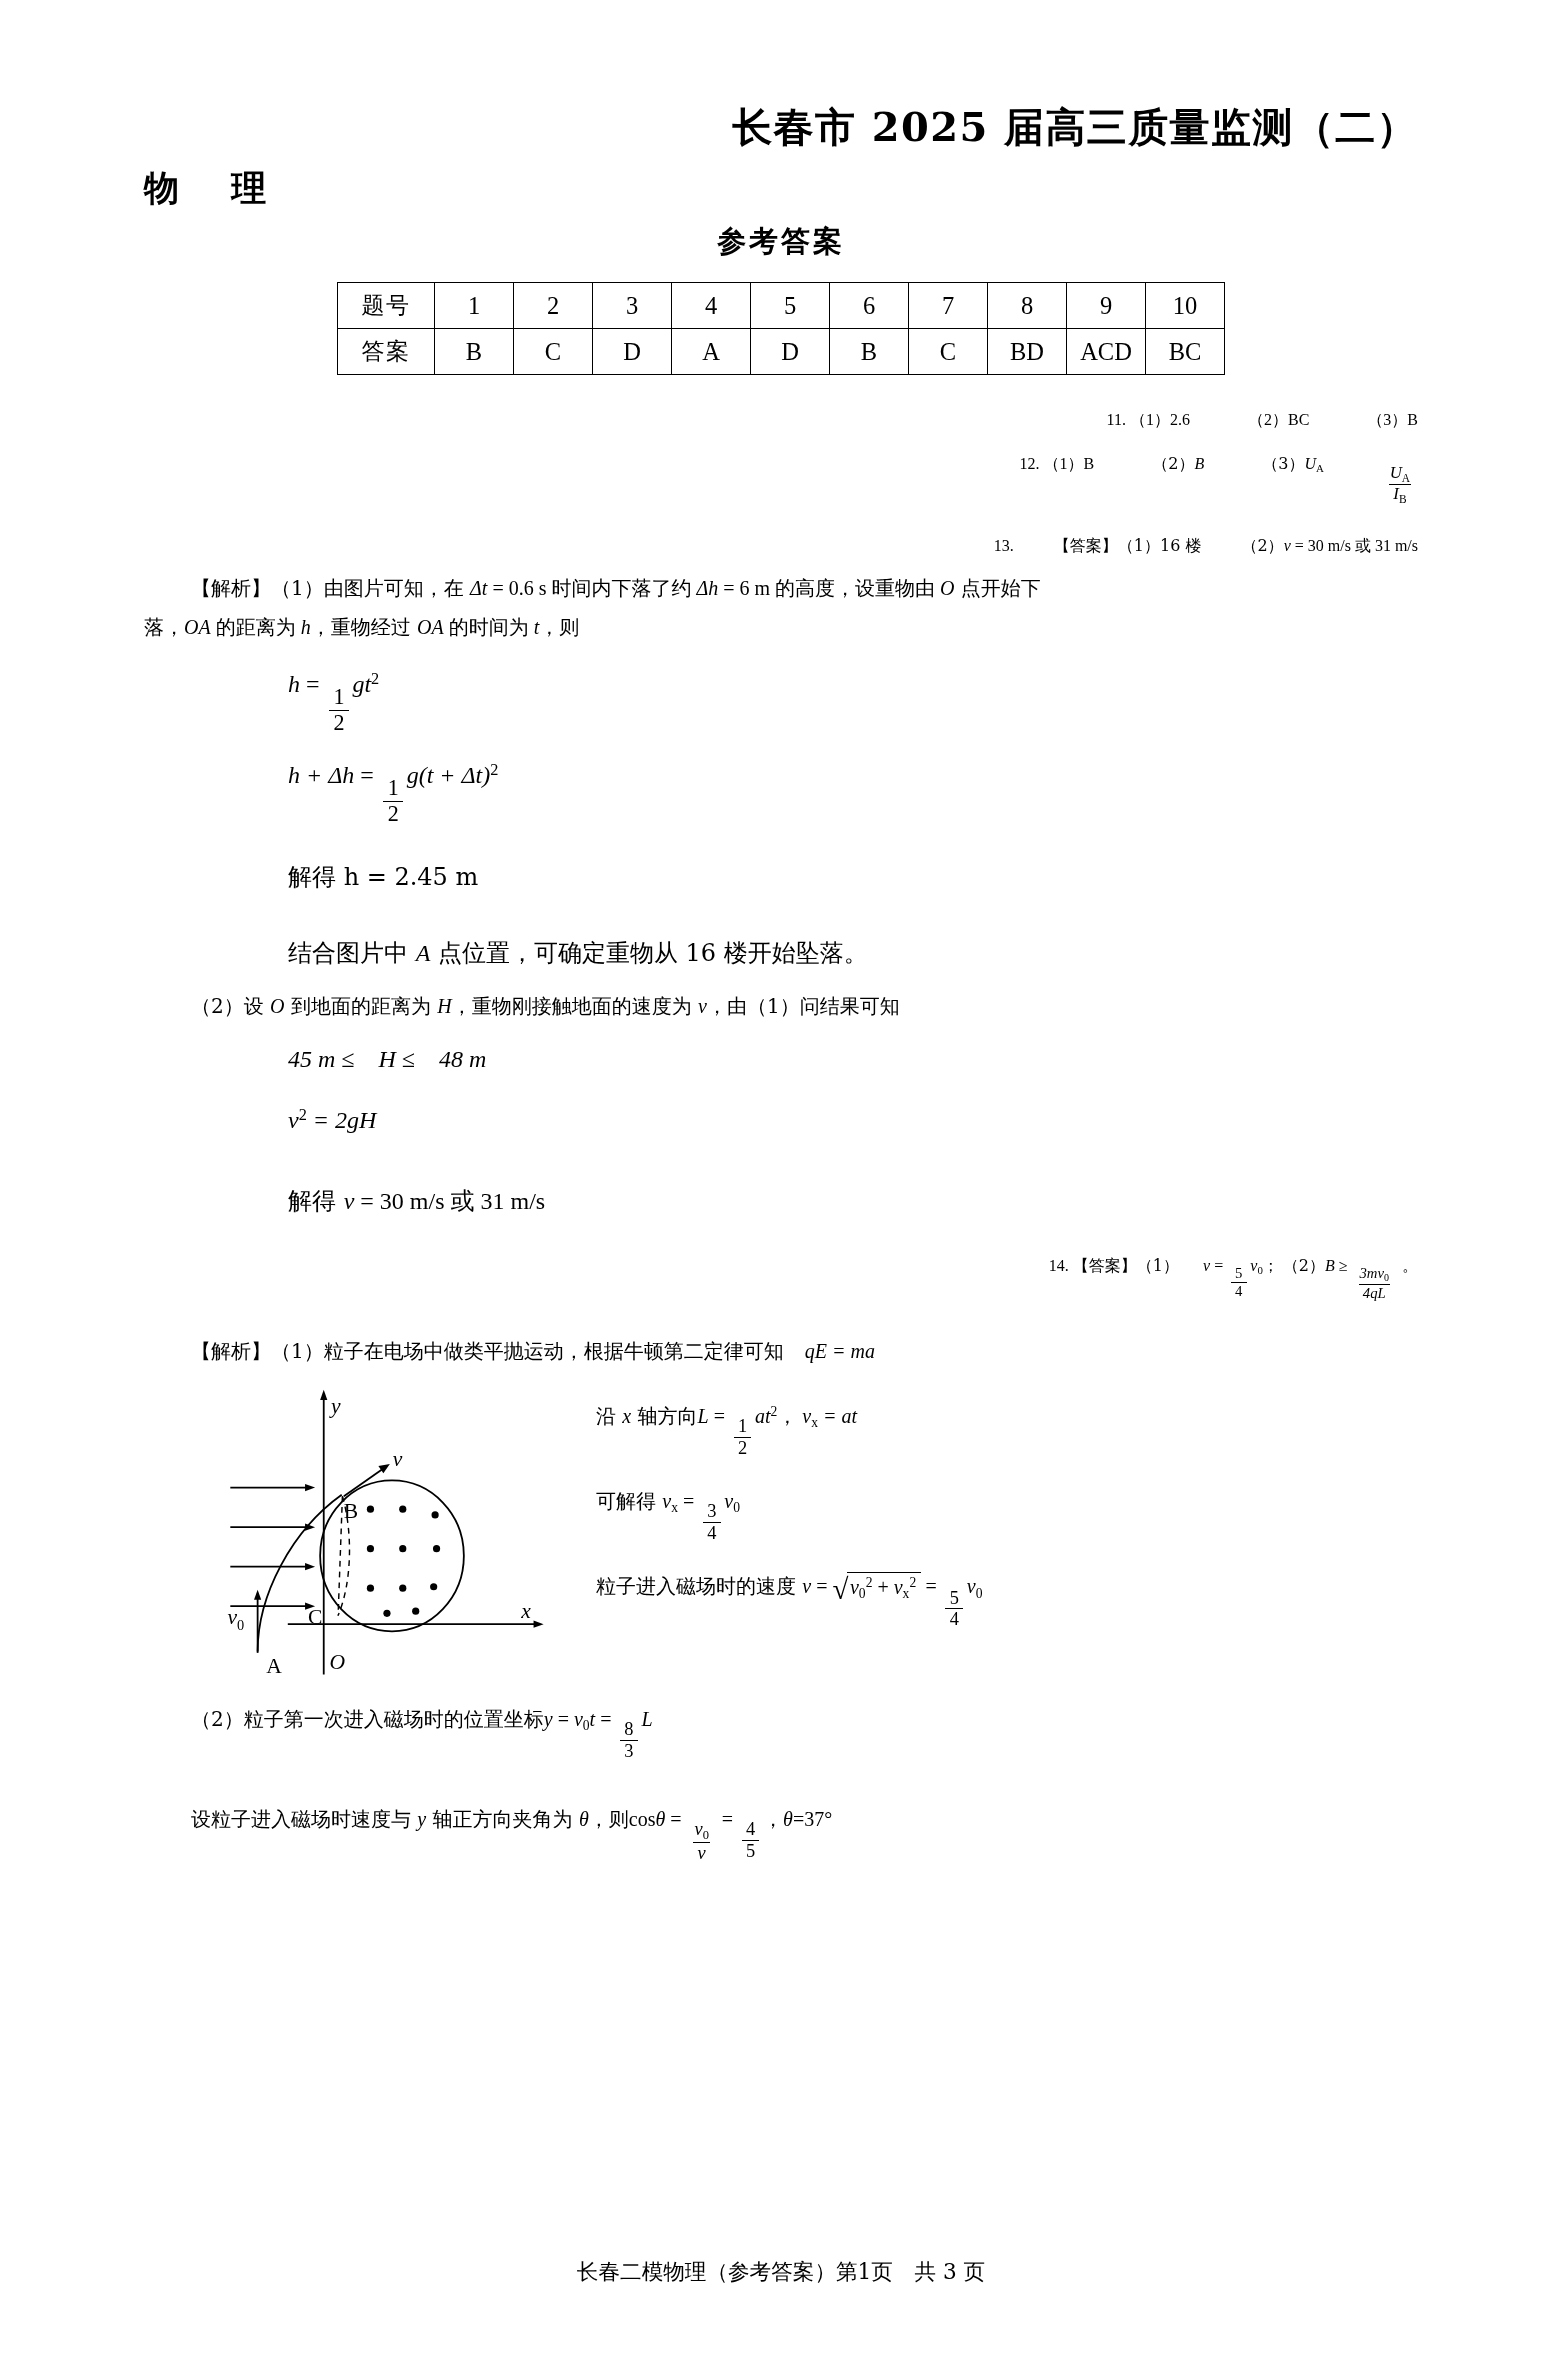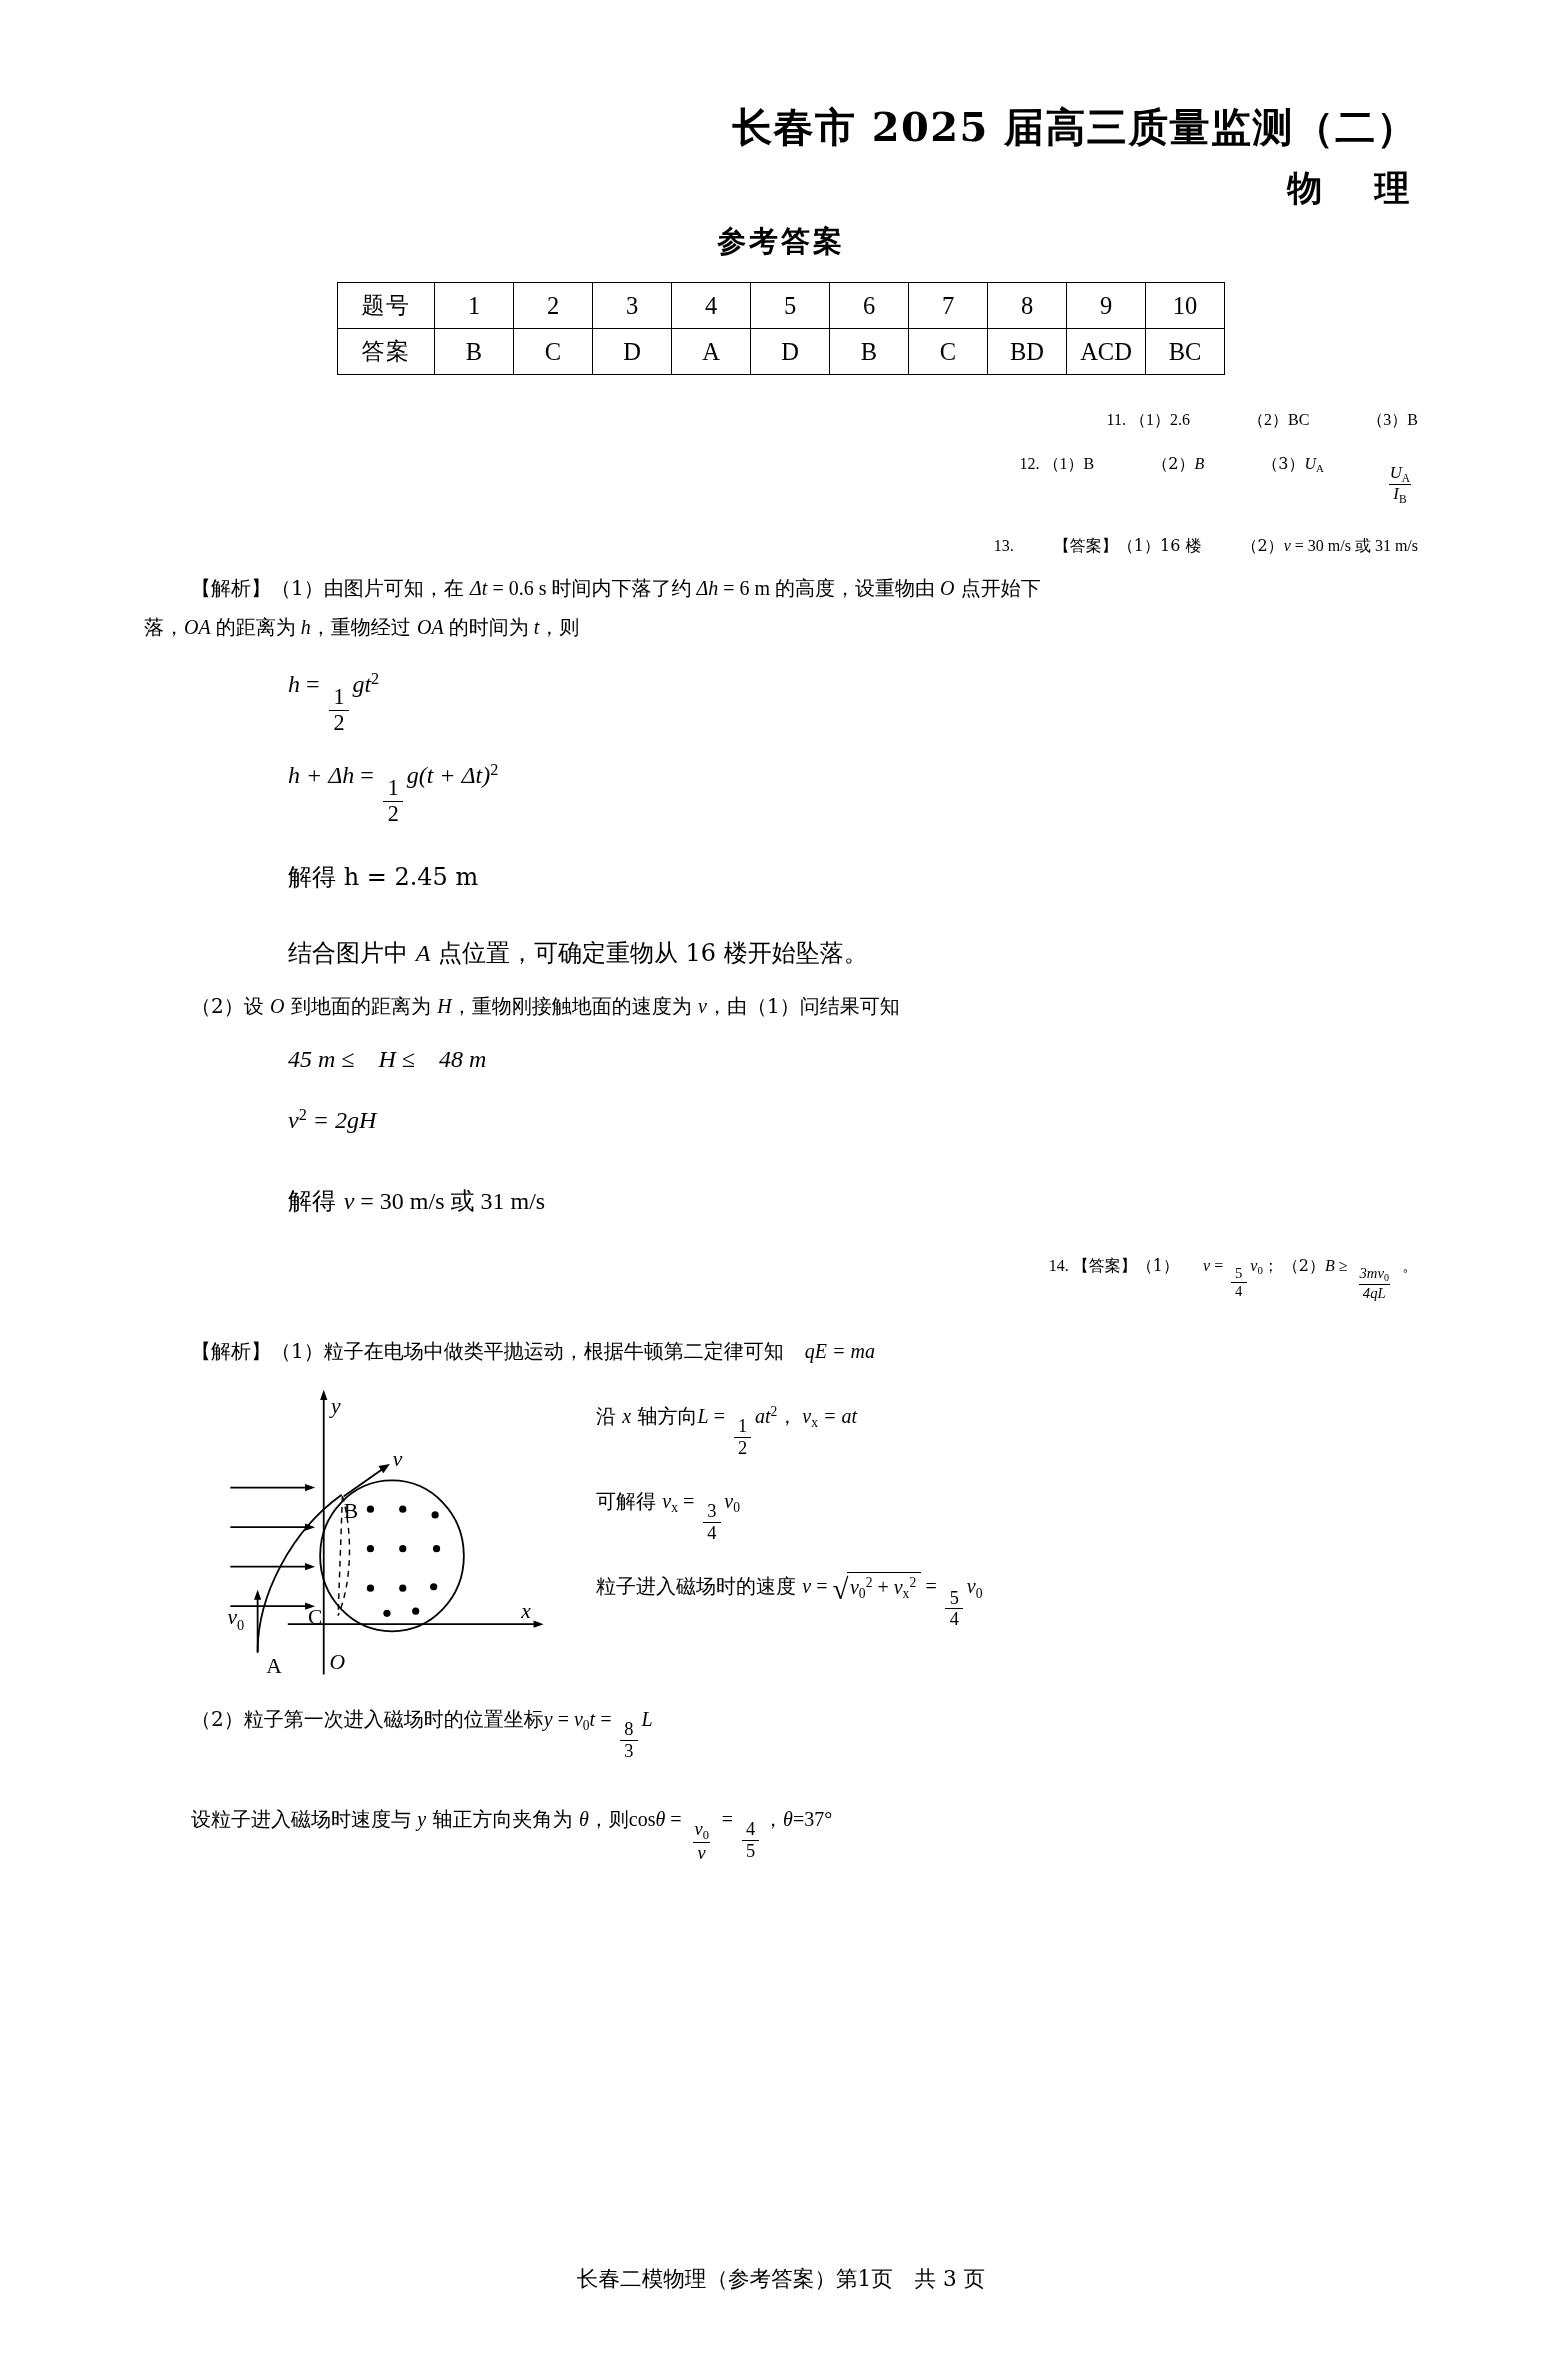--- a/index.html
+++ b/index.html
@@ -24,21 +24,21 @@
   
   .doc-title {
     text-align: right;
     font-size: 40px;
     font-weight: bold;
     letter-spacing: 1.4px;
     margin: 14.4px 0 5.8px 0;
     font-family: "DejaVu Serif", "Liberation Serif", serif;
   }
   .doc-subject {
-    text-align: right;
+    text-align: left;
     font-size: 35px;
     font-weight: bold;
     letter-spacing: 8.6px;
     margin: 10px 0 4.3px 0;
     font-family: "DejaVu Serif", "Liberation Serif", serif;
   }
   .doc-section {
     text-align: center;
     font-size: 29px;
     font-weight: bold;
@@ -130,21 +130,21 @@
     flex: 1 1 auto;
     padding-left: 35px;
     padding-top: 16px;
   }
   .fig-text .line { font-size: 20px; margin-bottom: 29px; }
   
   .footer {
     position: absolute;
     left: 0;
     right: 0;
-    bottom: 73px;
+    bottom: 80px;
     text-align: center;
     font-size: 21.6px;
     font-family: "DejaVu Serif", "Liberation Serif", serif;
   }
 </style>
 </head>
 <body>
 
 <div class="page">
 

